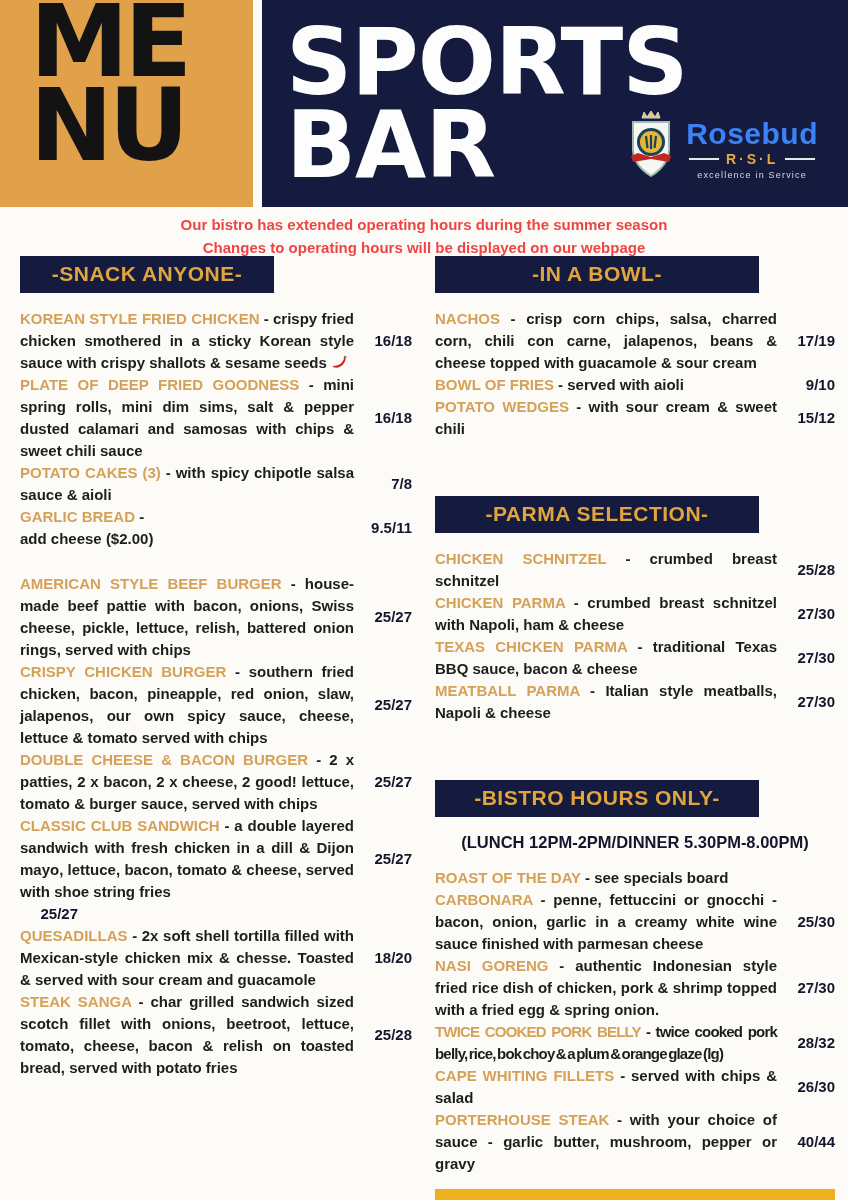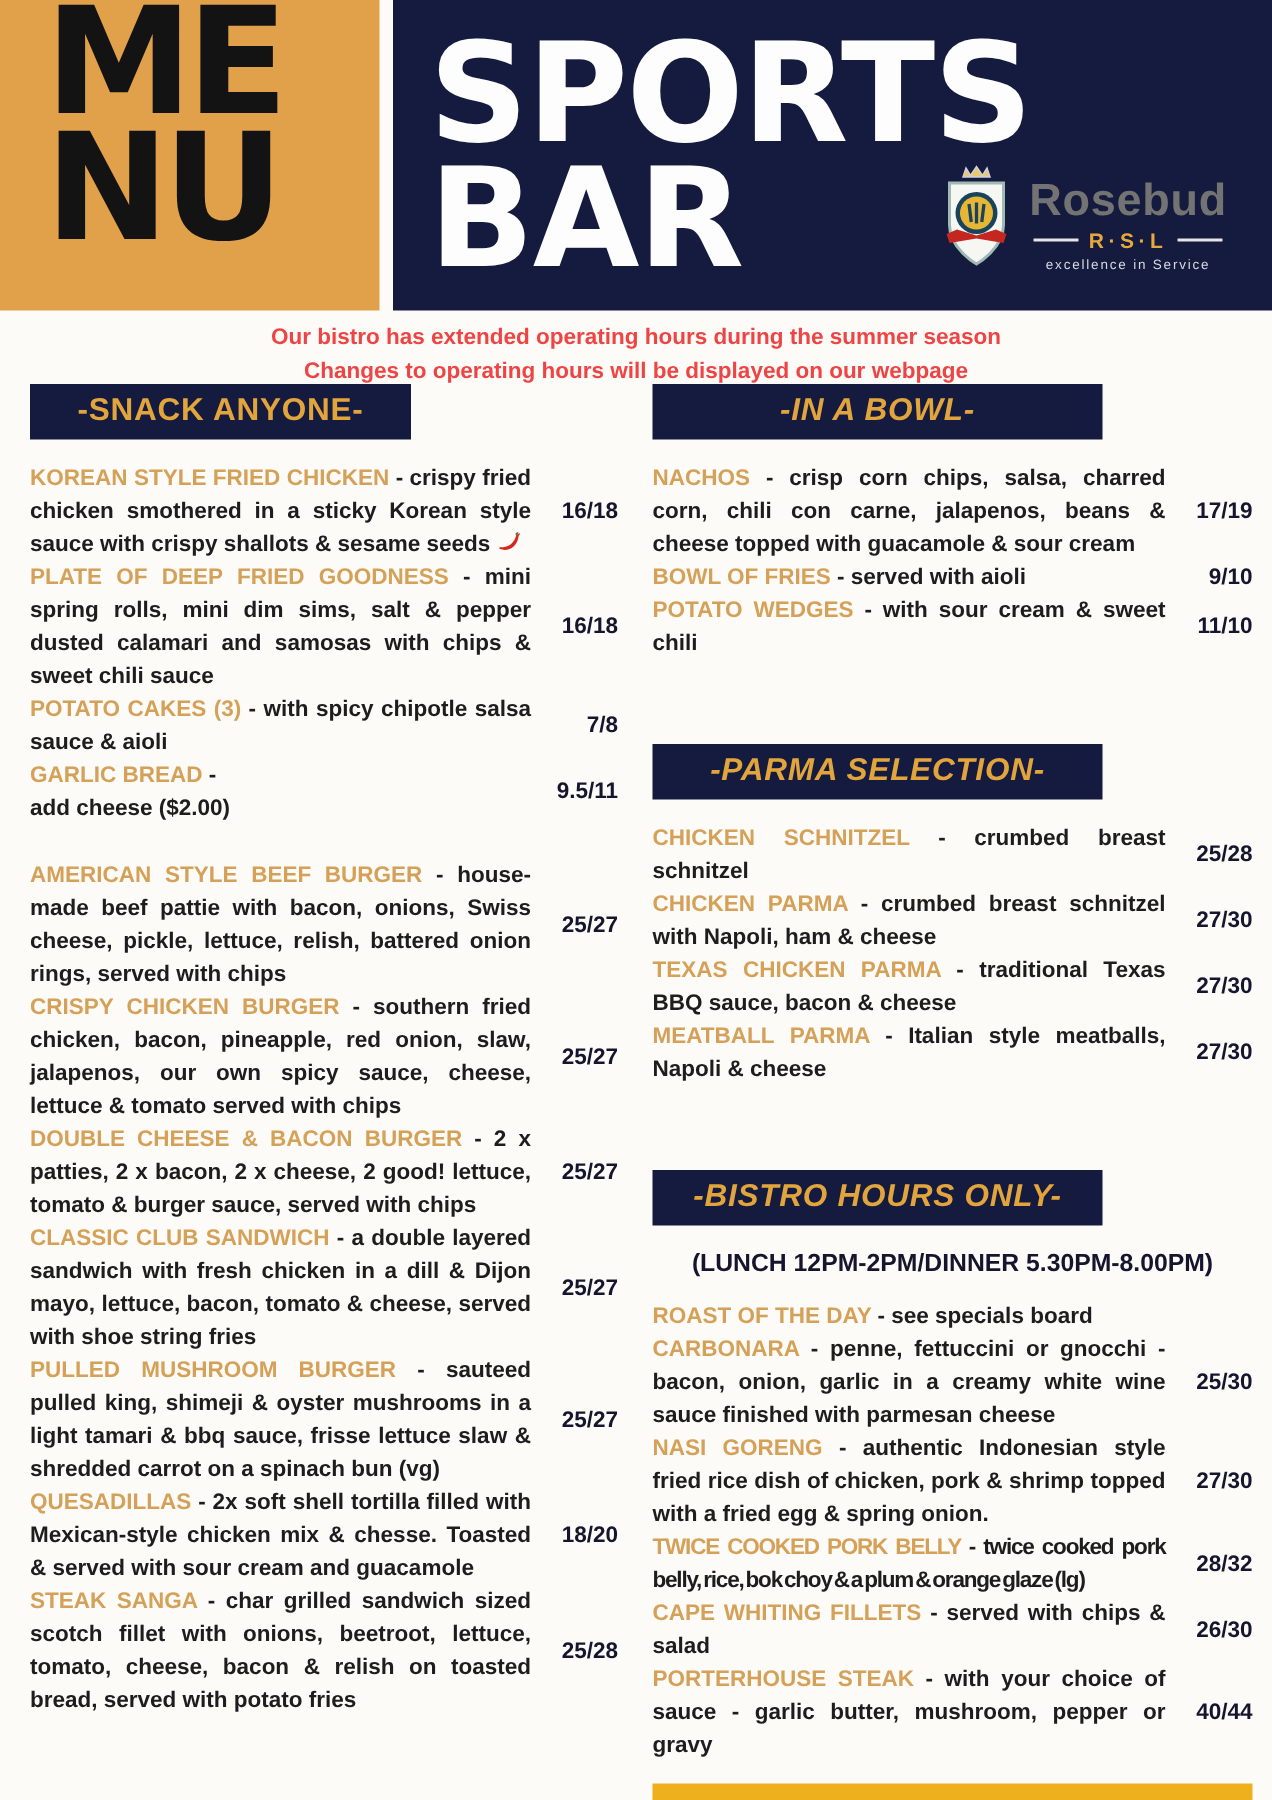--- a/index.html
+++ b/index.html
@@ -20,38 +20,38 @@
   .menu-block{position:absolute;left:0;top:0;width:253px;height:207px;background:var(--orange);
     display:flex;flex-direction:column;padding-left:30px;}
   .menu-line{font-family:"DejaVu Sans",sans-serif;font-weight:bold;font-size:99px;line-height:.85;
     color:#131313;letter-spacing:-4px;}
   .title-block{position:absolute;left:262px;top:0;right:0;height:207px;background:var(--navy);
     padding:22px 0 0 24px;}
   .title-line{font-family:"DejaVu Sans",sans-serif;font-weight:bold;font-size:92px;line-height:.9;
     color:#FDFDFD;letter-spacing:-1px;}
   .logo{position:absolute;right:30px;top:110px;display:flex;align-items:center;gap:10px;}
   .logo-text{display:flex;flex-direction:column;align-items:center;}
-  .logo-brand{font-size:30px;font-weight:bold;color:#737373;letter-spacing:.5px;line-height:1.05;}
+  .logo-brand{font-size:30px;font-weight:bold;color:#3b82f6;letter-spacing:.5px;line-height:1.05;}
   .logo-rsl-row{display:flex;align-items:center;gap:7px;margin-top:2px;}
   .logo-rsl-row .rule{width:30px;height:2px;background:#E6E6E6;}
   .logo-rsl{color:#E7A93E;font-weight:bold;font-size:14px;letter-spacing:3px;}
   .logo-tagline{font-size:9px;color:#D8D8DF;letter-spacing:1.2px;margin-top:3px;}
 
   .notice{position:absolute;top:213px;left:0;right:0;text-align:center;
     font-weight:bold;font-size:15px;line-height:1.55;color:#ef4444;}
 
   
   .col{position:absolute;top:256px;}
   .col-left{left:20px;width:392px;}
   .col-right{left:435px;width:400px;}
 
   .section-bar{background:var(--navy);color:var(--gold);font-weight:bold;font-size:21px;
     letter-spacing:.5px;text-align:center;padding:6px 0 7px;}
   .col-left .section-bar{width:254px;}
-  .col-right .section-bar{width:300px;font-style:italic;}
+  .col-right .section-bar{width:324px;}
   .col-left .section + .section{margin-top:23px;}
   .col-right .section + .section{margin-top:56px;}
   .section-items{margin-top:15px;}
   .bistro-subtitle{font-size:16.5px;font-weight:bold;color:var(--price-ink);margin:16px 0 4px;text-align:center;}
 
   .item{display:flex;align-items:center;}
   .item-text{flex:1;text-align:justify;font-size:15px;line-height:22px;color:var(--ink);font-weight:bold;}
   .item-name{color:var(--name-gold);}
   .item-price{width:50px;text-align:right;font-size:15px;font-weight:bold;color:var(--price-ink);
     line-height:22px;margin-left:8px;}
@@ -145,21 +145,20 @@
             </div>
             <div class="item">
               <div class="item-text"><span class="item-name">DOUBLE CHEESE &amp; BACON BURGER</span><span class="item-desc"> - 2 x patties, 2 x bacon, 2 x cheese, 2 good! lettuce, tomato &amp; burger sauce, served with chips</span></div>
               <div class="item-price">25/27</div>
             </div>
             <div class="item">
               <div class="item-text"><span class="item-name">CLASSIC CLUB SANDWICH</span><span class="item-desc"> - a double layered sandwich with fresh chicken in a dill &amp; Dijon mayo, lettuce, bacon, tomato &amp; cheese, served with shoe string fries</span></div>
               <div class="item-price">25/27</div>
             </div>
             <div class="item">
-              <div class="item-text"><span class="item-name">PULLED MUSHROOM BURGER</span><span class="item-desc"> - sauteed pulled king, shimeji &amp; oyster mushrooms in a light tamari &amp; bbq sauce, frisse lettuce slaw &amp; shredded carrot on a spinach bun (vg)</span></div>
               <div class="item-price">25/27</div>
             </div>
             <div class="item">
               <div class="item-text"><span class="item-name">QUESADILLAS</span><span class="item-desc"> - 2x soft shell tortilla filled with Mexican-style chicken mix &amp; chesse. Toasted &amp; served with sour cream and guacamole</span></div>
               <div class="item-price">18/20</div>
             </div>
             <div class="item">
               <div class="item-text"><span class="item-name">STEAK SANGA</span><span class="item-desc"> - char grilled sandwich sized scotch fillet with onions, beetroot, lettuce, tomato, cheese, bacon &amp; relish on toasted bread, served with potato fries</span></div>
               <div class="item-price">25/28</div>
             </div>
@@ -176,21 +175,21 @@
             <div class="item">
               <div class="item-text"><span class="item-name">NACHOS</span><span class="item-desc"> - crisp corn chips, salsa, charred corn, chili con carne, jalapenos, beans &amp; cheese topped with guacamole &amp; sour cream</span></div>
               <div class="item-price">17/19</div>
             </div>
             <div class="item">
               <div class="item-text"><span class="item-name">BOWL OF FRIES</span><span class="item-desc"> - served with aioli</span></div>
               <div class="item-price">9/10</div>
             </div>
             <div class="item">
               <div class="item-text"><span class="item-name">POTATO WEDGES</span><span class="item-desc"> - with sour cream &amp; sweet chili</span></div>
-              <div class="item-price">11/10</div>
+              <div class="item-price">15/12</div>
             </div>
           </div>
         </div>
         <div class="section">
           <div class="section-bar">-PARMA SELECTION-</div>
           <div class="section-items">
             <div class="item">
               <div class="item-text"><span class="item-name">CHICKEN SCHNITZEL</span><span class="item-desc"> - crumbed breast schnitzel</span></div>
               <div class="item-price">25/28</div>
             </div>

